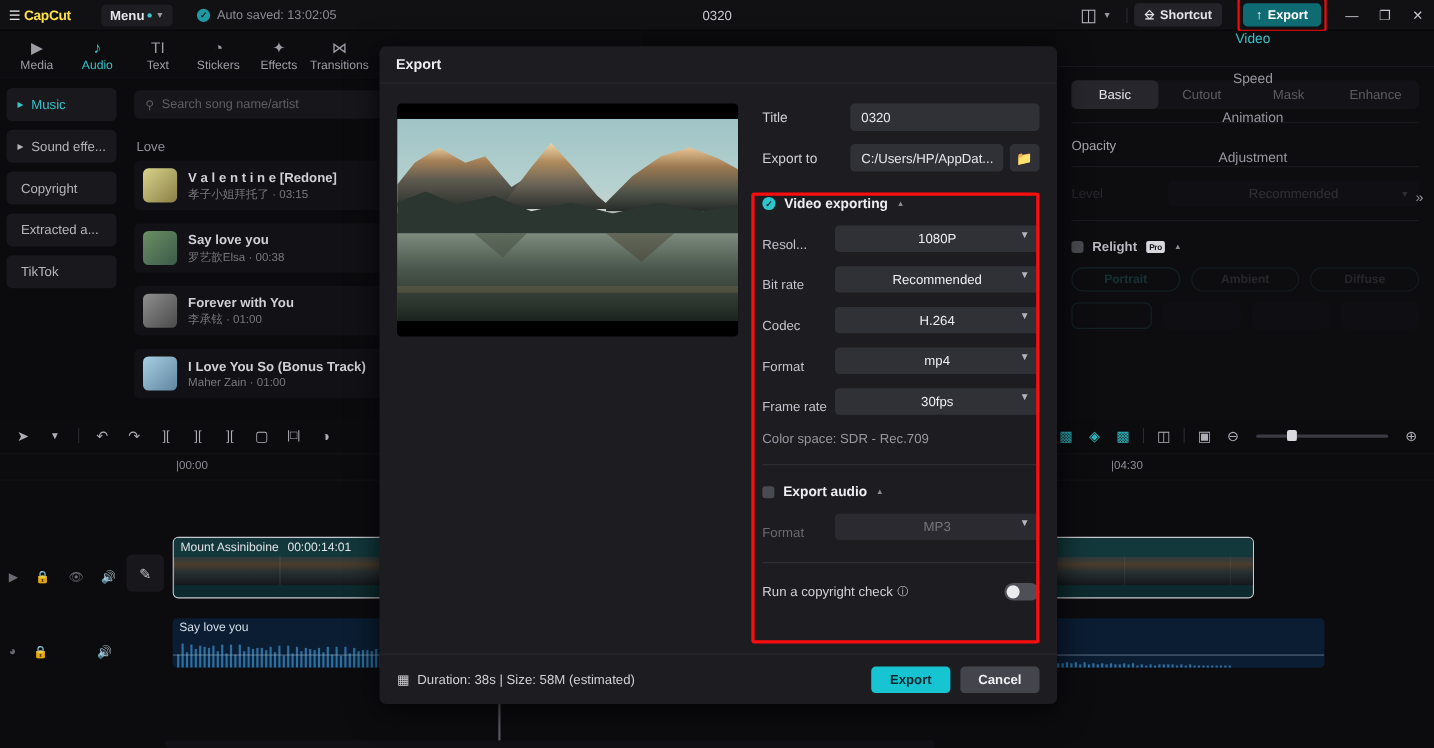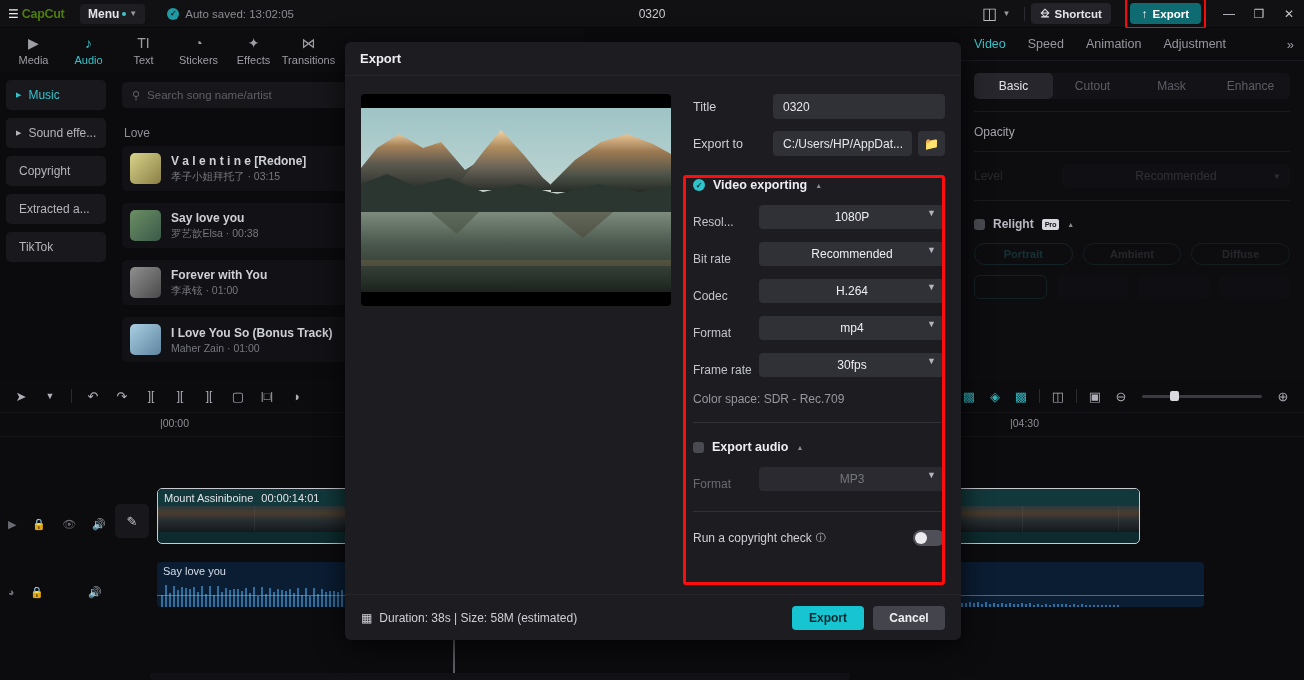--- a/index.html
+++ b/index.html
@@ -13,23 +13,23 @@
   #app { position: relative; width: 1304px; height: 680px; }
 
   
   .titlebar {
     position: absolute; left: 0; top: 0; width: 1304px; height: 28px;
     background: #111114; display: flex; align-items: center;
     border-bottom: 1px solid #08080a;
   }
   .logo { display: flex; align-items: center; gap: 4px; margin-left: 8px; width: 62px; }
   .logo-mark { font-size: 12px; color: #e9e9ec; letter-spacing: -1px; }
-  .logo-text { font-size: 12.5px; font-weight: bold; color: #4d7c0f; letter-spacing: -0.3px; }
+  .logo-text { font-size: 12.5px; font-weight: bold; color: #fde047; letter-spacing: -0.3px; }
   .menu-btn {
-    margin-left: 10px; height: 20px; padding: 0 8px; border-radius: 4px;
+    margin-left: 22px; height: 20px; padding: 0 8px; border-radius: 4px;
     background: #1e1e22; display: flex; align-items: center; gap: 3px;
     font-size: 12px; font-weight: bold; color: #e4e4e8;
   }
   .menu-dot { width: 4px; height: 4px; border-radius: 50%; background: #3ec6cd; }
   .chev-sm { font-size: 8px; color: #9a9aa0; }
   .autosave { margin-left: 22px; display: flex; align-items: center; gap: 6px;
     font-size: 11.5px; color: #8b8b92; }
   .check-circle {
     width: 12px; height: 12px; border-radius: 50%; background: #1f9aa2;
     display: flex; align-items: center; justify-content: center;
@@ -92,21 +92,21 @@
   .song-sub { font-size: 10.5px; color: #77777f; margin-top: 2px; }
 
   
   .previewarea { position: absolute; left: 358px; top: 72px; width: 602px;
     height: 308px; background: #0a0a0c; }
 
   
   .rightpanel { position: absolute; left: 960px; top: 28px; width: 344px;
     height: 352px; background: #0d0d10; }
   .rp-tabs { height: 33px; display: flex; align-items: center; gap: 22px;
-    padding-left: 14px; border-bottom: 1px solid #191920; }
+    padding-left: 14px; border-bottom: 1px solid #191920; flex-direction: column; }
   .rp-tab { font-size: 12.5px; color: #97979f; }
   .rp-tab.active { color: #36c2c9; }
   .rp-more { margin-left: auto; margin-right: 10px; color: #9a9aa2; font-size: 13px; }
   .seg { margin: 12px 14px 0 14px; height: 26px; background: #131317;
     border-radius: 5px; display: flex; }
   .seg-i { flex: 1; display: flex; align-items: center; justify-content: center;
     font-size: 12px; color: #5c5c64; border-radius: 5px; }
   .seg-i.active { background: #26262c; color: #e3e3e9; }
   .rp-divider { height: 1px; background: #1a1a20; margin: 12px 14px 0 14px; }
   .rp-row-label { font-size: 12px; color: #a6a6ad; margin: 13px 0 0 14px; }

